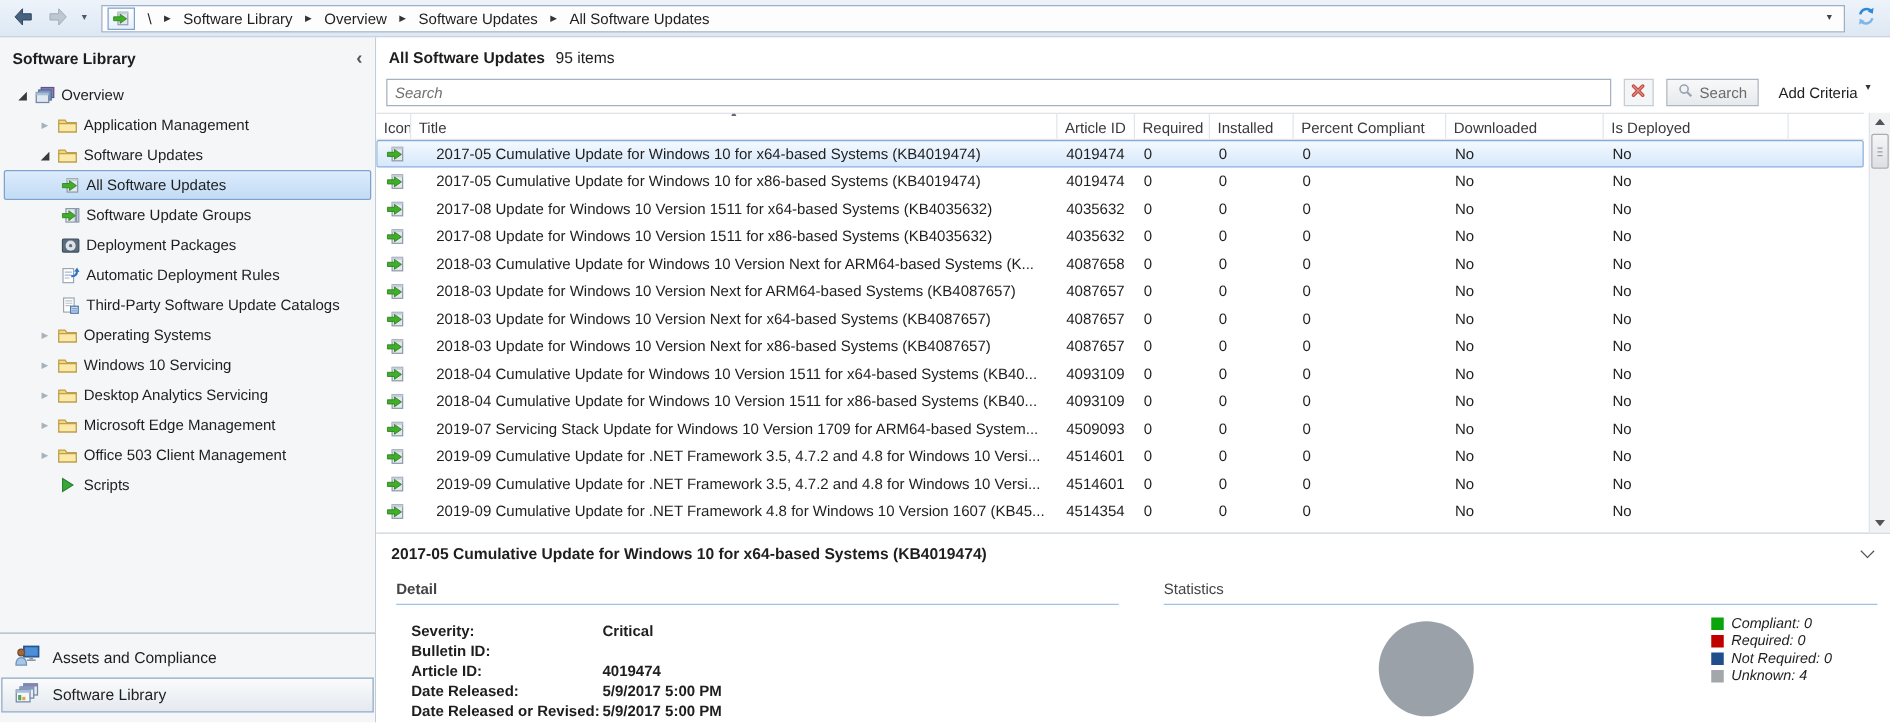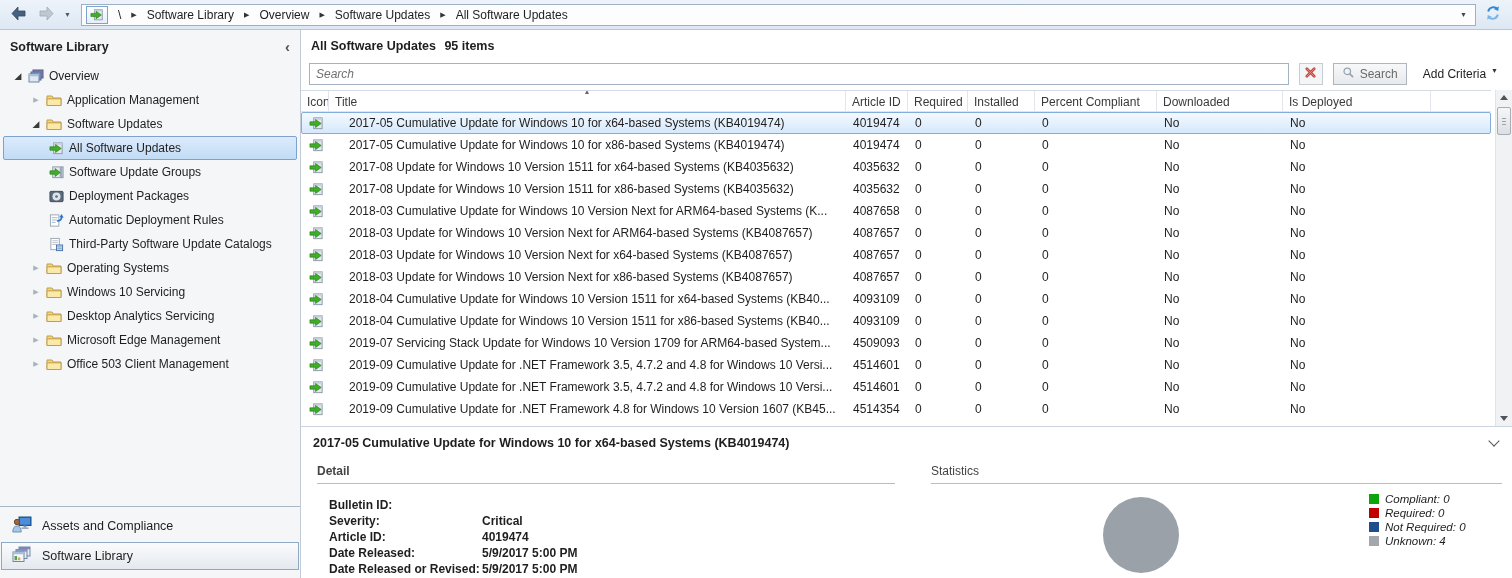--- a/index.html
+++ b/index.html
@@ -46,21 +46,21 @@
   .titem .tlabel { margin-left:3px; white-space:nowrap; }
   .titem.selected { background:linear-gradient(#dcebfc,#c2dcf5); border-color:#7da2ce; }
   .sidebar-bottom { margin-top:auto; padding-bottom:6px; }
   .sb-divider { height:1px; background:#a9b6c4; margin:0 0 5px 0; }
   .wsbtn { height:28px; display:flex; align-items:center; gap:10px; padding:0 10px; margin:0 1px 2px 1px;
     border:1px solid transparent; cursor:pointer; font-size:12.5px; }
   .wsbtn.selected { border-color:#8fa8c4; background:linear-gradient(#fafbfc,#e4e9ef); }
 
   
   .main { flex:1; display:flex; flex-direction:column; min-width:0; background:#fff; }
-  .list-title-row { padding:9px 0 0 10px; height:30px;font-weight:bold; }
+  .list-title-row { padding:9px 0 0 10px; height:30px; }
   .list-title-row b { font-size:12.5px; }
   .list-title-row span.count { font-size:12.5px; margin-left:5px; }
   .search-row { display:flex; align-items:center; padding:2px 8px 4px 8px; gap:10px; height:30px; }
   .search-box { flex:1; height:22px; border:1px solid #a5b2c2; background:#fff; display:flex; align-items:center; }
   .search-box input { border:none; outline:none; width:100%; height:100%; padding:0 6px;
     font-family:"Liberation Sans",sans-serif; font-size:12px; background:transparent; }
   .search-box input::placeholder { font-style:italic; color:#707070; }
   .clear-btn { width:24px; height:22px; border:1px solid #c8cdd4; background:#f4f5f7;
     display:flex; align-items:center; justify-content:center; cursor:pointer; }
   .search-btn { width:74px; height:22px; border:1px solid #adb5bf;
@@ -309,20 +309,29 @@
         <div class="titem" style="padding-left: 24px;">
           <span class="expander exp-closed">▶</span>
           <span class="ticon">
             <svg width="16" height="14" viewBox="0 0 16 14">
               <path d="M1 3 L6 3 L7.5 5 L15 5 L15 12.5 L1 12.5 Z" fill="#f5d777" stroke="#bf9f4f"></path>
               <path d="M1 5.8 L15 5.8 L15 12.5 L1 12.5 Z" fill="#fbe9a8" stroke="#bf9f4f"></path>
             </svg>
           </span>
           <span class="tlabel">Office 503 Client Management</span>
         </div>
+        <div class="titem" style="padding-left: 24px;">
+          <span class="expander exp-closed"></span>
+          <span class="ticon">
+            <svg width="14" height="14" viewBox="0 0 16 16">
+              <path d="M3.5 2 L13 8 L3.5 14 Z" fill="#36a93c" stroke="#2a7d2e"></path>
+            </svg>
+          </span>
+          <span class="tlabel">Scripts</span>
+        </div>
       </div>
     <div class="sidebar-bottom">
       <div class="sb-divider"></div>
       <div id="wsbtns">
           <div class="wsbtn">
             <span><svg width="20" height="17" viewBox="0 0 20 17">
                 <rect x="7" y="1" width="12" height="8.5" fill="#2f6fbd" stroke="#1d4c86"></rect>
                 <rect x="8" y="2" width="10" height="6.5" fill="#4b8fd8"></rect>
                 <rect x="11.5" y="9.5" width="3" height="2" fill="#8a97a8"></rect>
                 <rect x="9.5" y="11.5" width="7" height="1.3" fill="#8a97a8"></rect>
@@ -646,26 +655,26 @@
     <div class="detail-pane">
       <div class="dp-title">
         <span>2017-05 Cumulative Update for Windows 10 for x64-based Systems (KB4019474)</span>
         <span class="chev-down"></span>
       </div>
       <div class="dp-cols">
         <section class="dp-left">
           <div class="dp-section-h">Detail</div>
           <div class="fields" id="fields">
               <div class="frow">
+                <span>Severity:</span>
+                <span>Critical</span>
+              </div>
+              <div class="frow">
                 <span>Bulletin ID:</span>
                 <span></span>
-              </div>
-              <div class="frow">
-                <span>Severity:</span>
-                <span>Critical</span>
               </div>
               <div class="frow">
                 <span>Article ID:</span>
                 <span>4019474</span>
               </div>
               <div class="frow">
                 <span>Date Released:</span>
                 <span>5/9/2017 5:00 PM</span>
               </div>
               <div class="frow">

